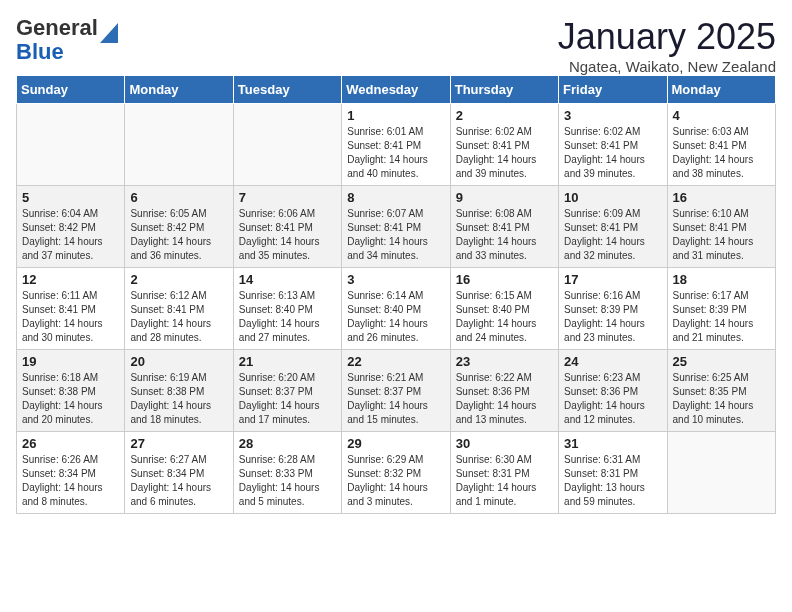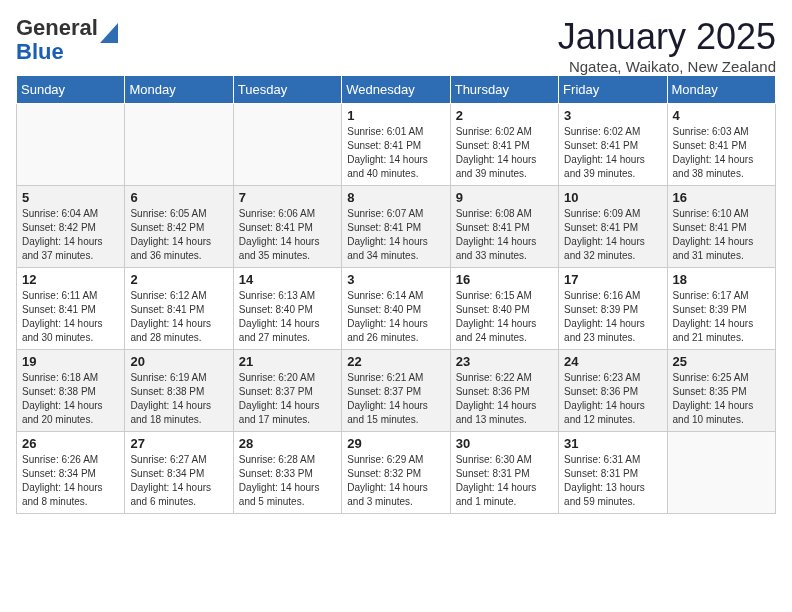--- a/index.html
+++ b/index.html
@@ -43,21 +43,21 @@
       width: 100%;
       border-collapse: collapse;
       font-size: 11px;
     }
     .calendar th {
       background: #2e6db4;
       color: #fff;
       padding: 6px 4px;
       text-align: left;
       font-size: 13px;
-      font-weight: normal;
+      font-weight: bold;
       border: 1px solid #fff;
     }
     .calendar td {
       border: 1px solid #ccc;
       vertical-align: top;
       padding: 4px 5px;
       width: 108px;
       min-height: 80px;
       background: #fff;
     }

